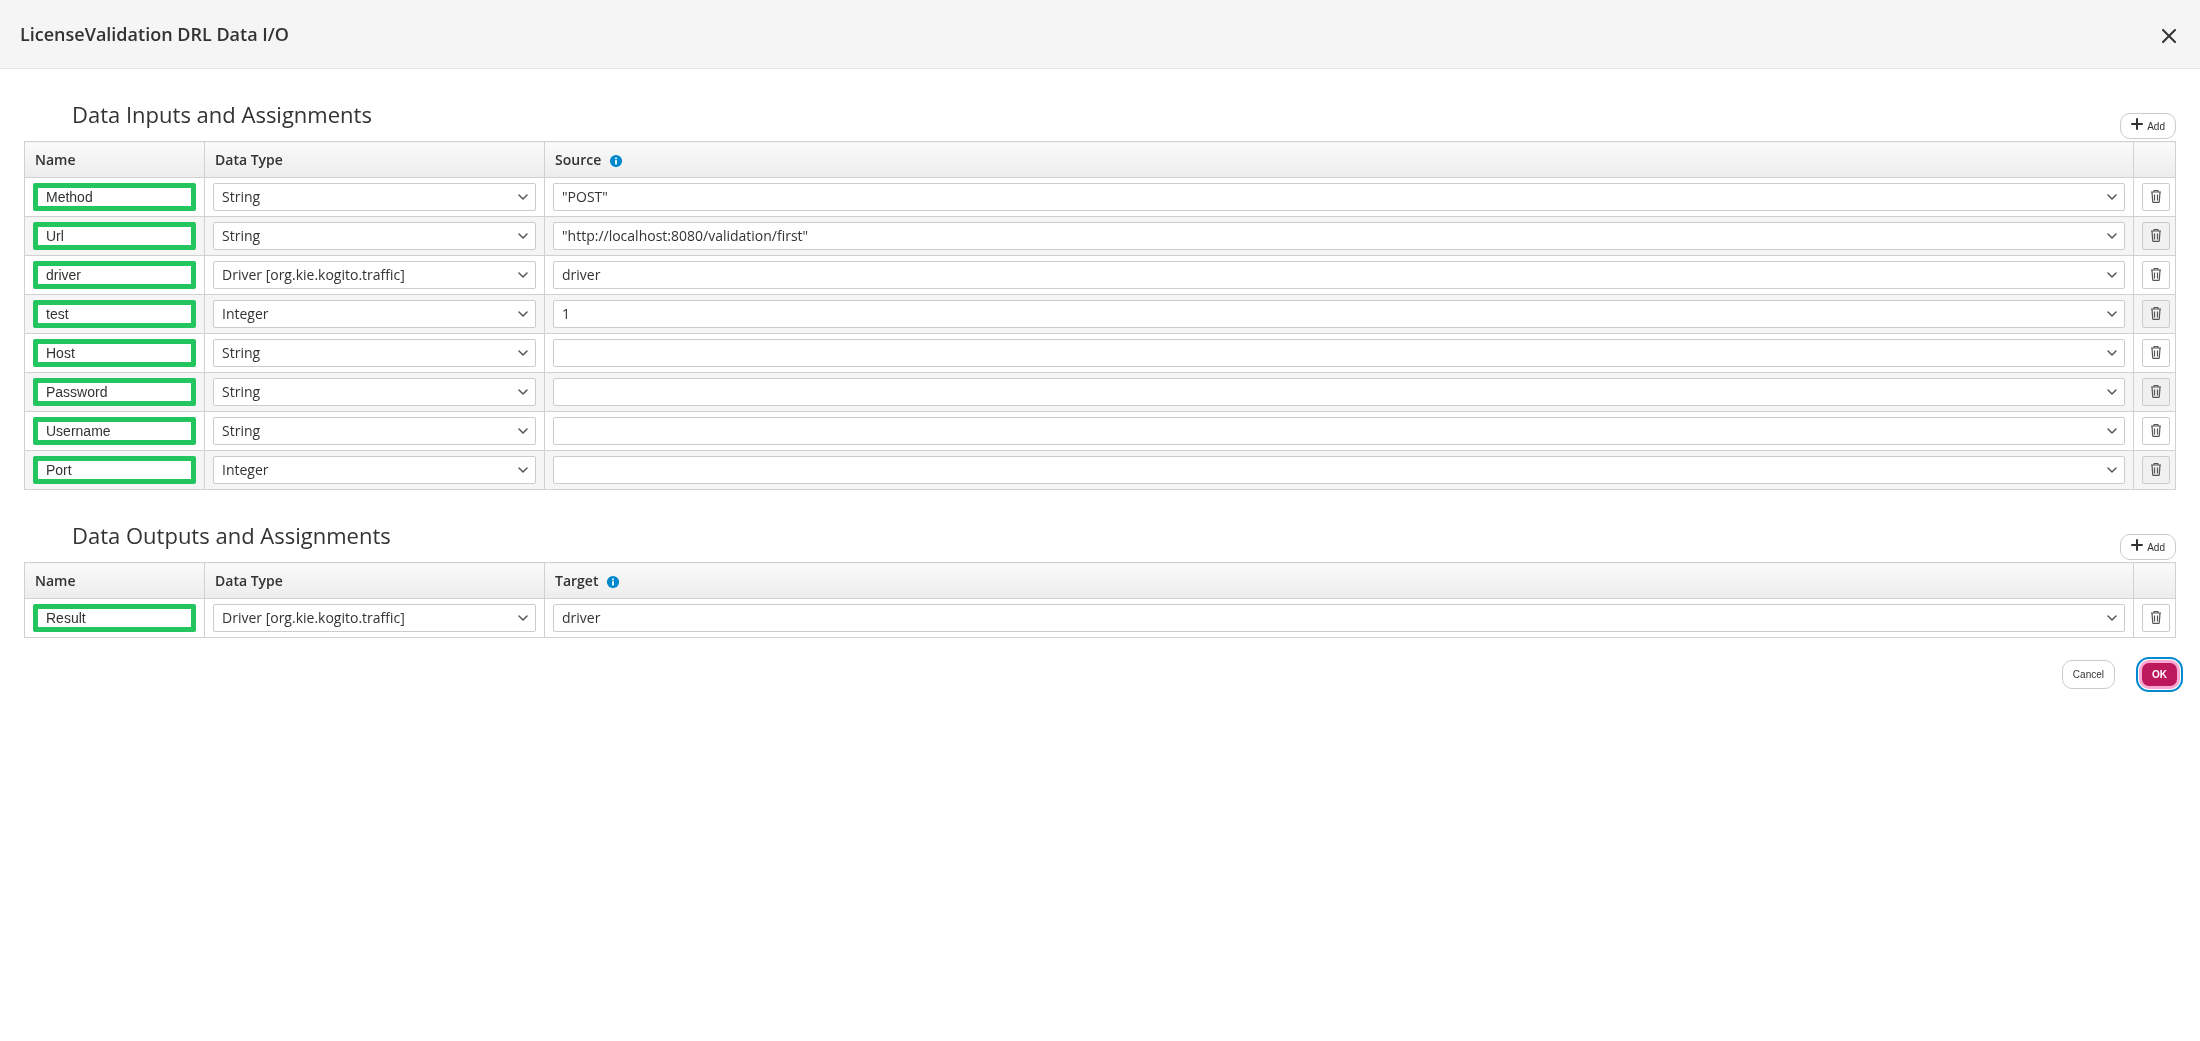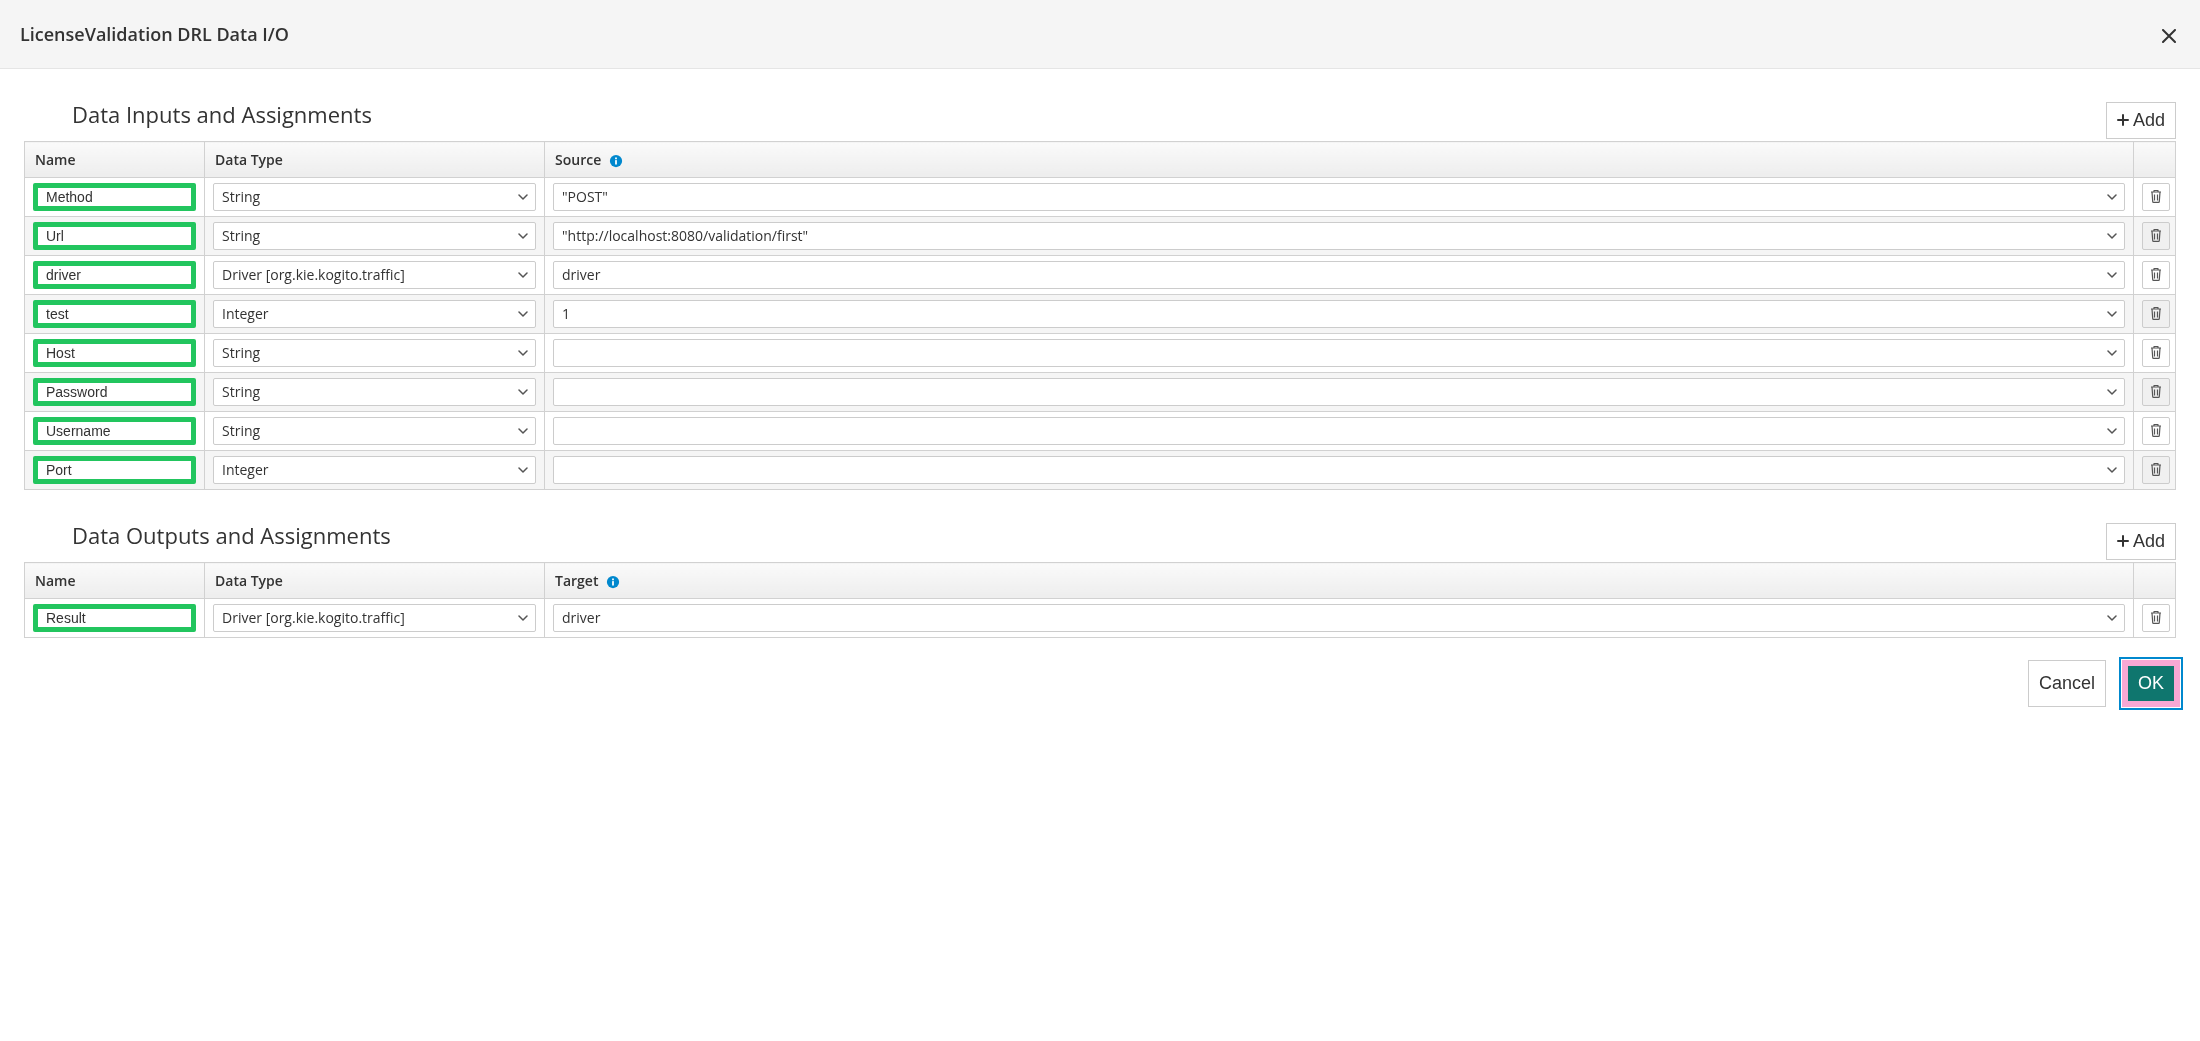--- a/index.html
+++ b/index.html
@@ -43,34 +43,35 @@
     align-items: flex-end;
     margin-top: 30px;
     margin-left: 48px;
   }
   .section-head:first-child { margin-top: 0; }
   .btn {
     display: inline-flex;
     align-items: center;
     gap: 4px;
     padding: 4px 10px;
-    font-size: 18px;
+    font-size: 10px;
     color: #333;
     background: #fff;
     border: 1px solid #ccc;
-    border-radius: 0;
+    border-radius: 10px;
     cursor: pointer;
     line-height: 1.5;
   }
   .btn-primary {
-    background: #0f766e;
+    background: #be185d;
     color: #fff;
-    border: 6px solid #f9a8d4;
+    border: 3px solid #f9a8d4;
     outline: 2px solid #0088ce;
     outline-offset: 1px;
+    font-weight: bold;
   }
   table.grid {
     width: 100%;
     border-collapse: collapse;
     margin-top: 2px;
     table-layout: fixed;
   }
   table.grid th {
     background: linear-gradient(to bottom, #fafafa, #ededed);
     border: 1px solid #d1d1d1;
@@ -151,21 +152,21 @@
     display: inline-flex;
     vertical-align: middle;
     margin-left: 4px;
     color: #0088ce;
   }
 
   .modal-footer {
     padding: 12px 20px 20px;
     display: flex;
     justify-content: flex-end;
-    gap: 16px;
+    gap: 24px;
   }
 </style>
 </head>
 <body>
 
 <div class="modal-header">
   <span class="modal-title">LicenseValidation DRL Data I/O</span>
   <span class="close-x">
     <svg width="14" height="14" viewBox="0 0 14 14">
         <path d="M1 1 L13 13 M13 1 L1 13" stroke="#333" stroke-width="2" fill="none" stroke-linecap="round"></path>

